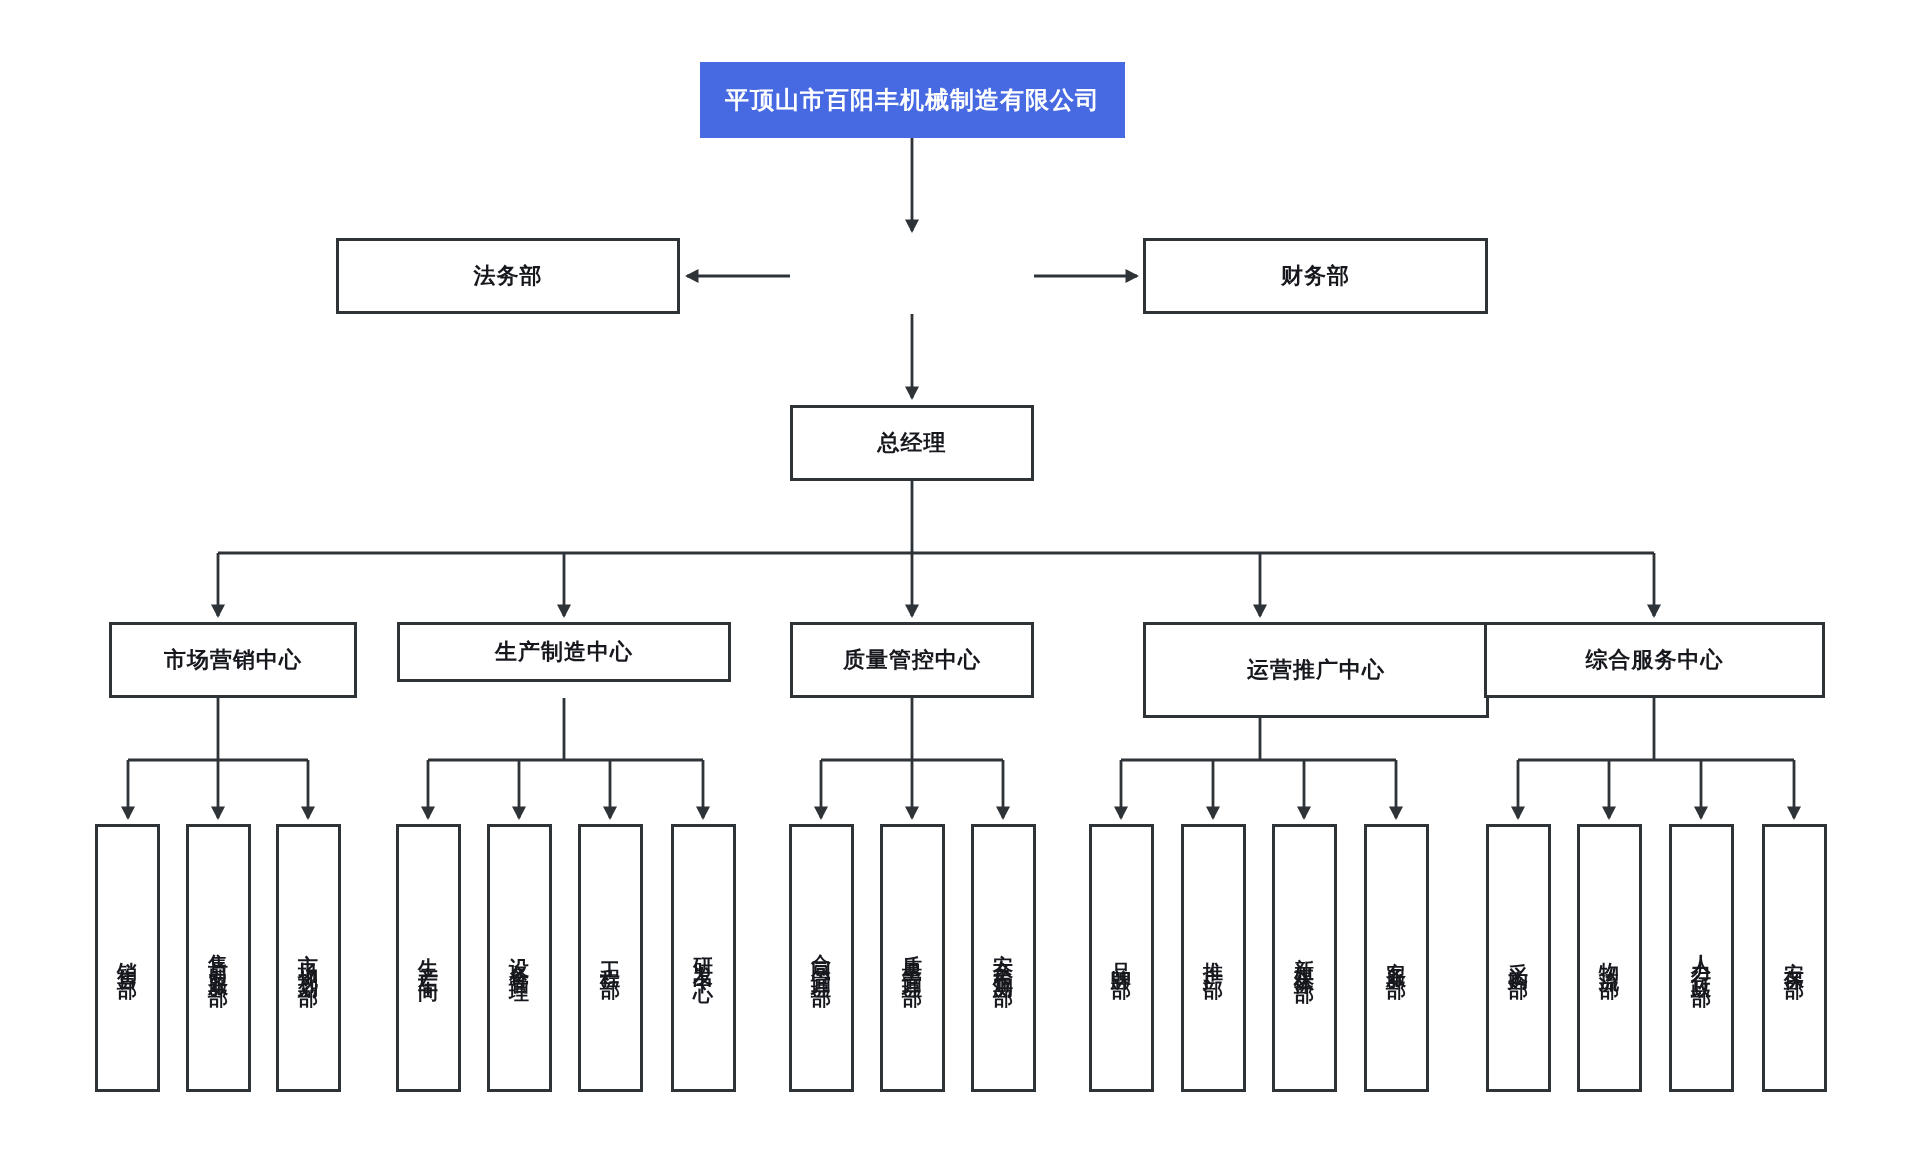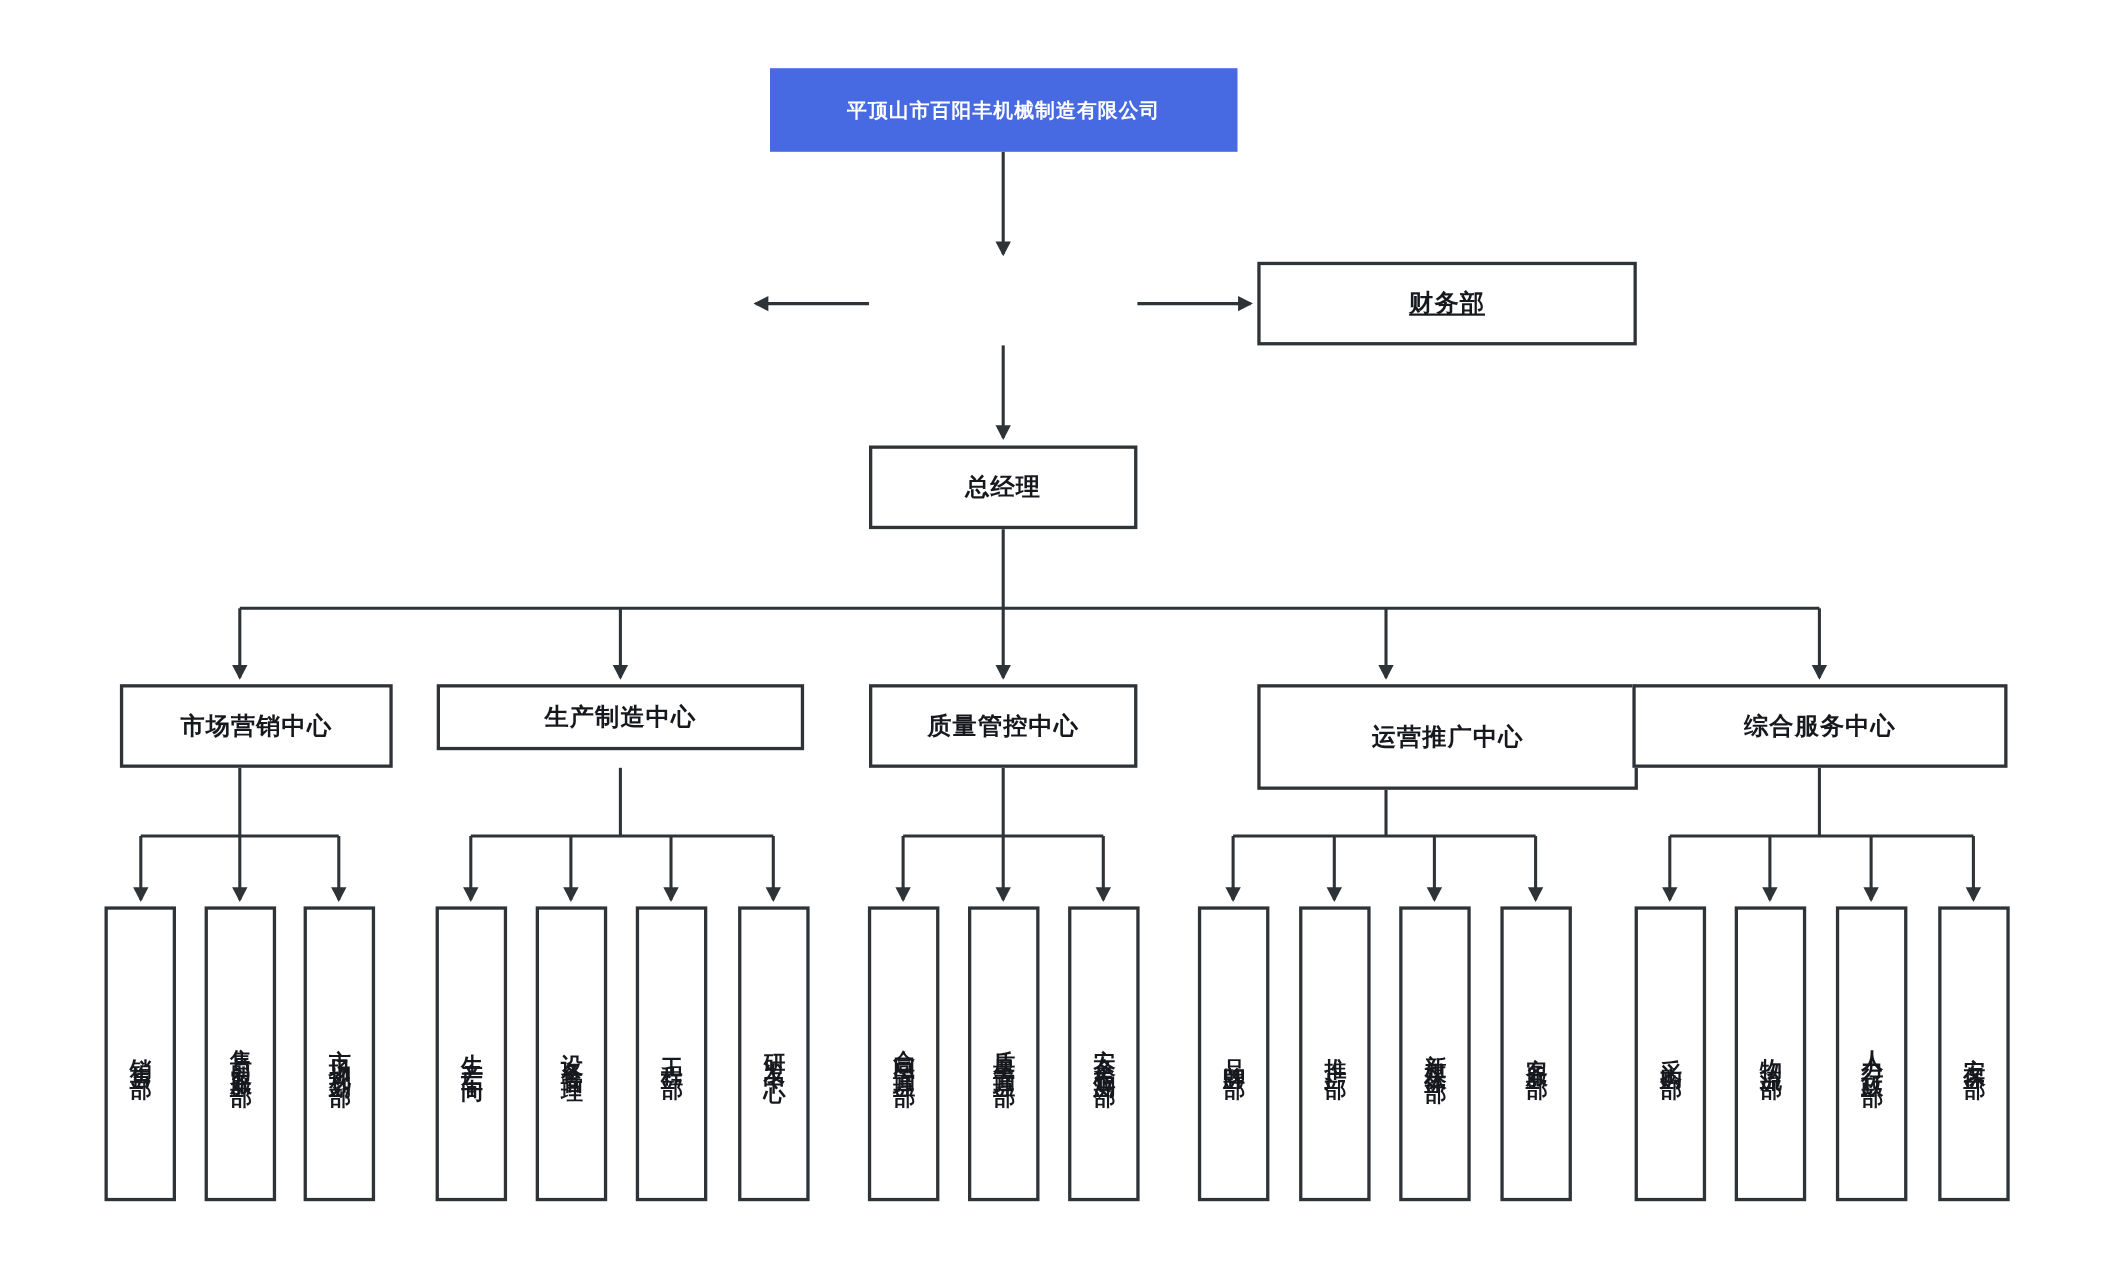--- a/index.html
+++ b/index.html
@@ -26,21 +26,21 @@
     border:3px solid var(--c-node-border);
     display:flex;align-items:center;justify-content:center;
     color:var(--c-text);
     font-weight:bold;
     text-align:center;
   }
   .node.root{
     background:var(--c-root-bg);
     border:none;
     color:var(--c-root-text);
-    font-size:18px;
+    font-size:24px;
     letter-spacing:1px;
   }
   .node.lvl{font-size:22px;letter-spacing:1px;}
   .node.dept{font-size:20px;}
   .node.dept .label{
     writing-mode:vertical-lr;
     text-orientation:upright;
     letter-spacing:8px;
     line-height:1;
   }
@@ -104,21 +104,24 @@
       <path d="M1609 760 V818" marker-end="url(#arrow)"></path>
       <path d="M1701 760 V818" marker-end="url(#arrow)"></path>
       <path d="M1794 760 V818" marker-end="url(#arrow)"></path>
     </g>
   </svg>
 
   <div class="node root" style="left:700px;top:62px;width:425px;height:76px;">
     <span class="label">平顶山市百阳丰机械制造有限公司</span>
   </div>
 
-  <div class="node lvl" style="left:1143px;top:238px;width:345px;height:76px;text-decoration:underline;">
+  <div class="node lvl" style="left:336px;top:238px;width:344px;height:76px;">
+    <span class="label">法务部</span>
+  </div>
+  <div class="node lvl" style="left:1143px;top:238px;width:345px;height:76px;">
     <span class="label">财务部</span>
   </div>
 
   <div class="node lvl" style="left:790px;top:405px;width:244px;height:76px;">
     <span class="label">总经理</span>
   </div>
 
   <div class="node lvl" style="left:109px;top:622px;width:248px;height:76px;">
     <span class="label">市场营销中心</span>
   </div>

